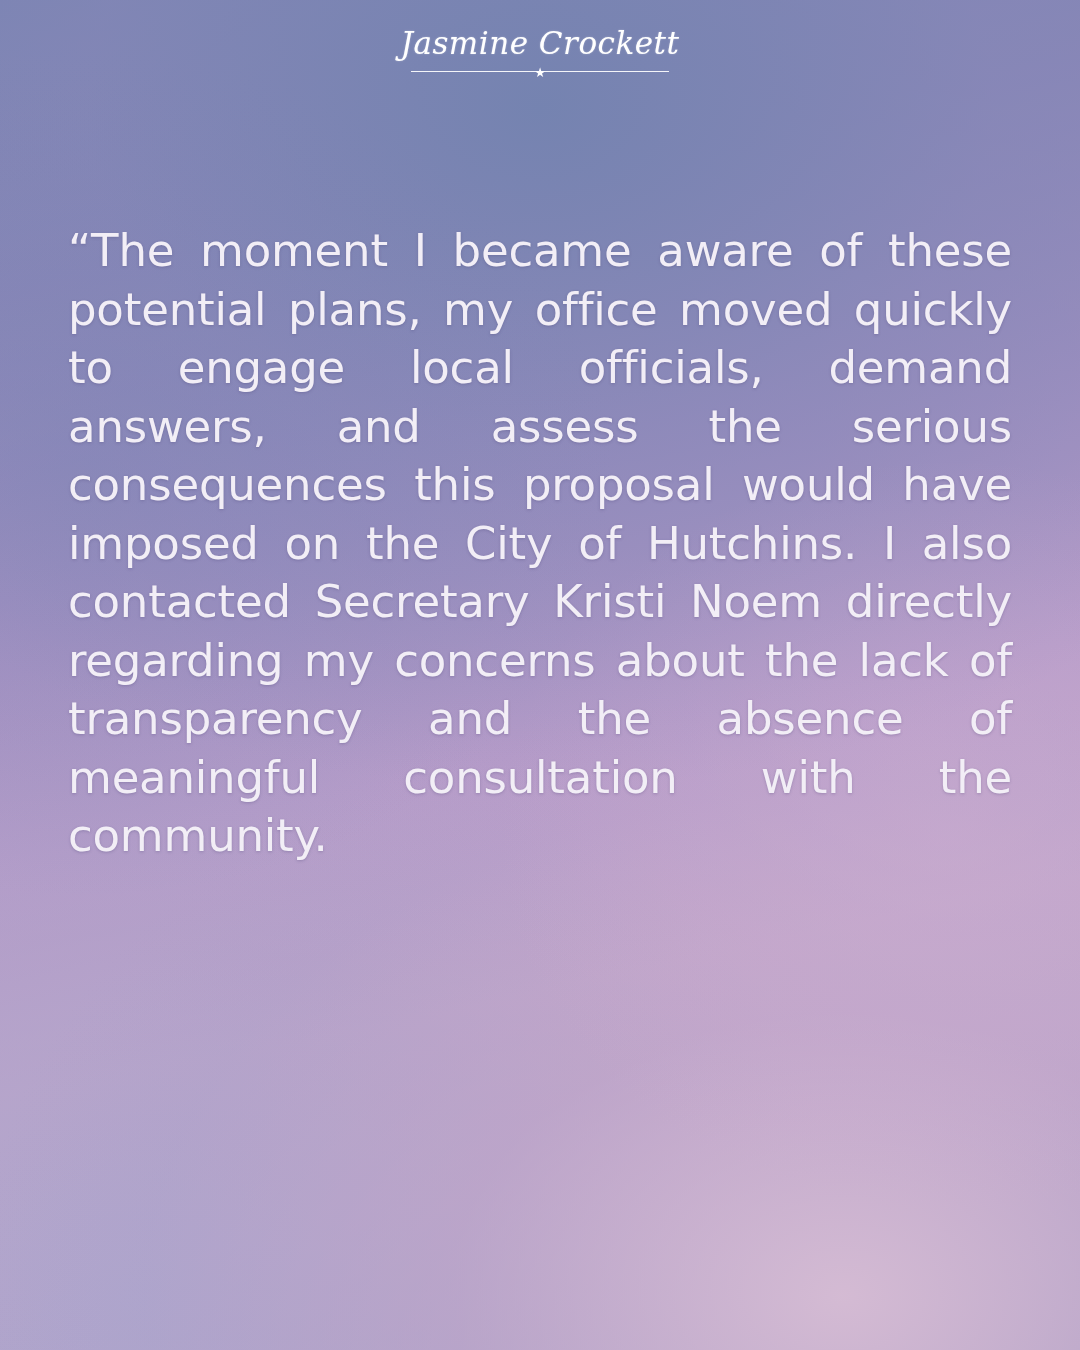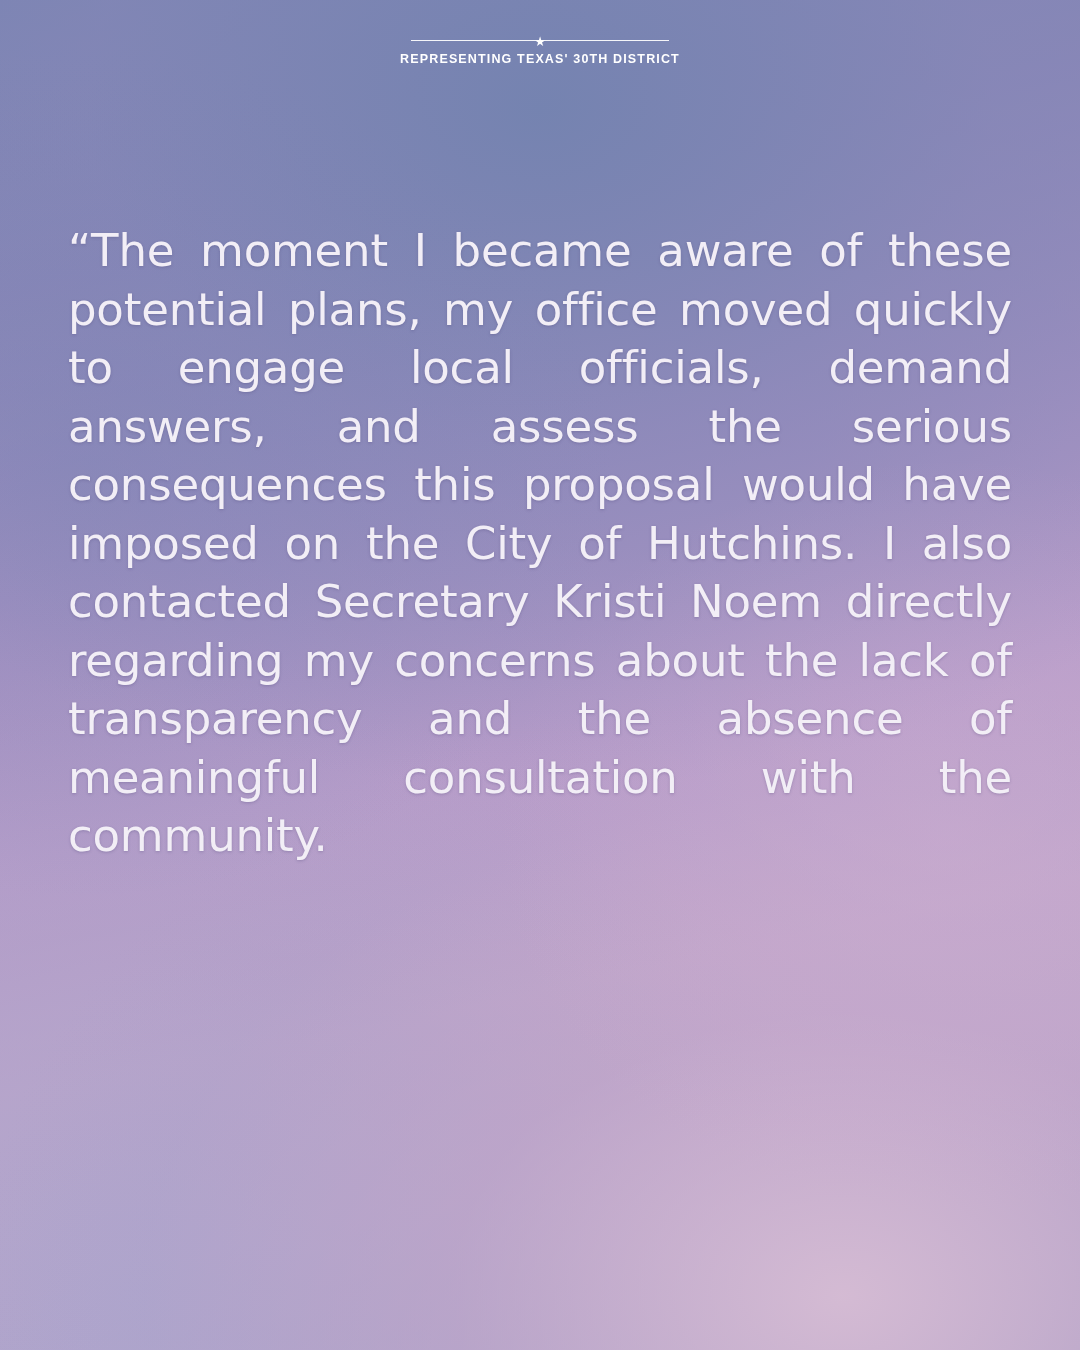--- a/index.html
+++ b/index.html
@@ -112,24 +112,24 @@
     display: inline-block;
     width: 100%;
   }
 </style>
 </head>
 <body>
 
 <div class="canvas">
 
   <div class="logo-block">
+    <div class="logo-name">Jasmine Crockett</div>
     <div class="logo-rule-wrap">
       <div class="logo-rule"></div>
       <div class="logo-star">★</div>
     </div>
-    <div class="logo-sub">REPRESENTING TEXAS' 30TH DISTRICT</div>
   </div>
 
   <div class="quote-block">
     <p class="para">“The moment I became aware of these potential plans, my office moved quickly to engage local officials, demand answers, and assess the serious consequences this proposal would have imposed on the City of Hutchins. I also contacted Secretary Kristi Noem directly regarding my concerns about the lack of transparency and the absence of meaningful consultation with the community.</p>
   </div>
 
 </div>
 
 </body></html>

